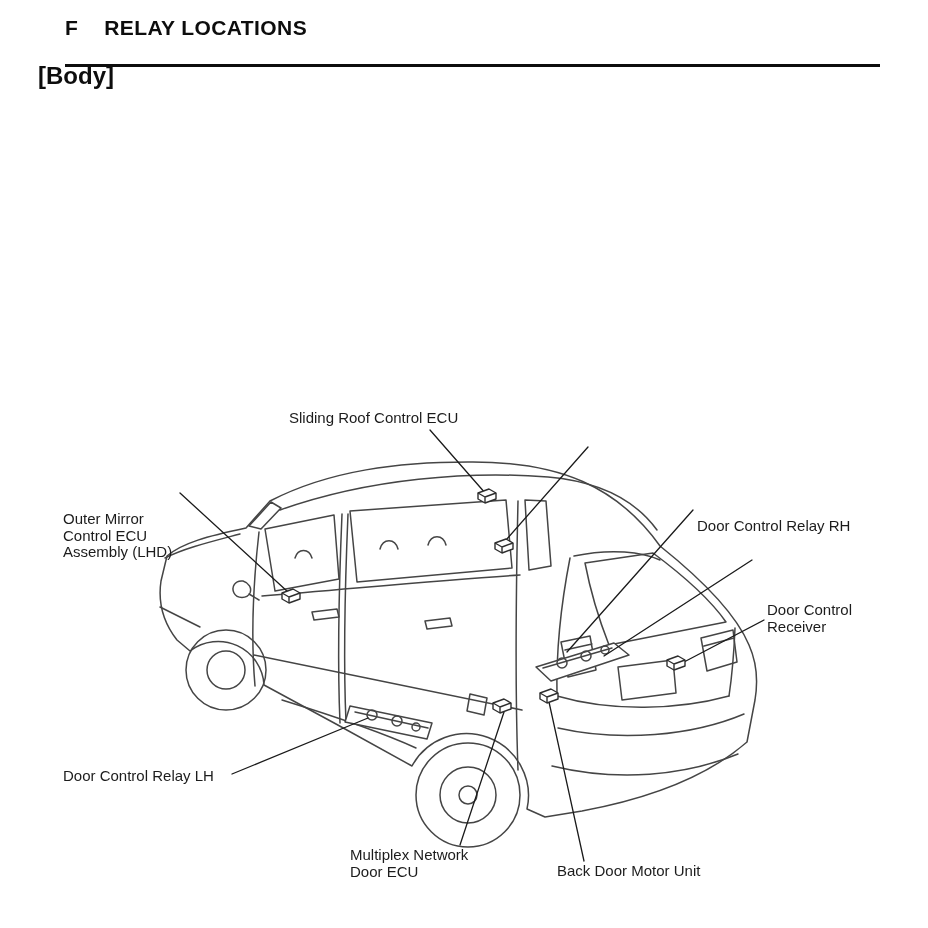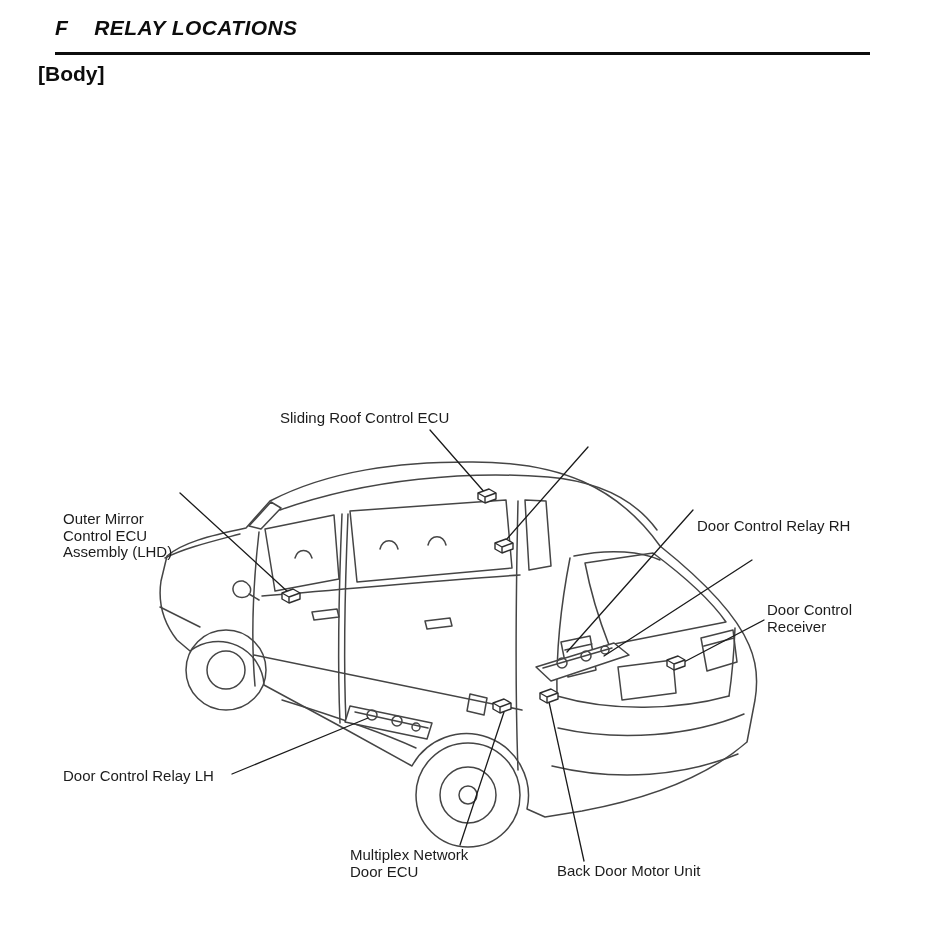--- a/index.html
+++ b/index.html
@@ -6,51 +6,50 @@
   html,body { width:928px; height:928px; }
   body {
     background:#ffffff;
     font-family:"Liberation Sans", sans-serif;
     position:relative;
     overflow:hidden;
     color:#111;
   }
   .section-header {
     position:absolute;
-    left:55px; top:16px;
+    left:65px; top:16px;
     width:815px;
-    padding-bottom:12px;
+    padding-bottom:24px;
     border-bottom:3px solid #0d0d0d;
-    font-style:italic;
   }
   .section-header .title-line {
     font-size:21px;
     font-weight:bold;
     letter-spacing:0.4px;
     color:#0d0d0d;
   }
   .section-letter { display:inline-block; margin-right:26px; }
   .body-heading {
     position:absolute;
     left:38px; top:62px;
-    font-size:21px;
+    font-size:24px;
     font-weight:bold;
     color:#0d0d0d;
   }
   .diagram-wrap { position:absolute; inset:0; }
   .diagram-svg { position:absolute; left:0; top:0; }
   .label {
     position:absolute;
     font-size:15px;
     line-height:16.5px;
     color:#1c1c1c;
     white-space:pre-line;
   }
   .label.center { text-align:center; }
-  .lbl-sliding-roof   { left:280px; top:410px; }
+  .lbl-sliding-roof   { left:289px; top:410px; }
   .lbl-mirror-rhd     { left:538px; top:410px; width:146px; }
   .lbl-mirror-lhd     { left:63px;  top:463px;margin-top:48px; }
   .lbl-relay-rh       { left:697px; top:498px;margin-top:20px; }
   .lbl-closer-rh      { left:755px; top:540px; }
   .lbl-receiver       { left:767px; top:602px; }
   .lbl-relay-lh       { left:63px;  top:768px;text-align:right; }
   .lbl-multiplex      { left:350px; top:847px; }
   .lbl-back-door      { left:513px; top:863px;margin-left:44px; }
 </style>
 </head>

